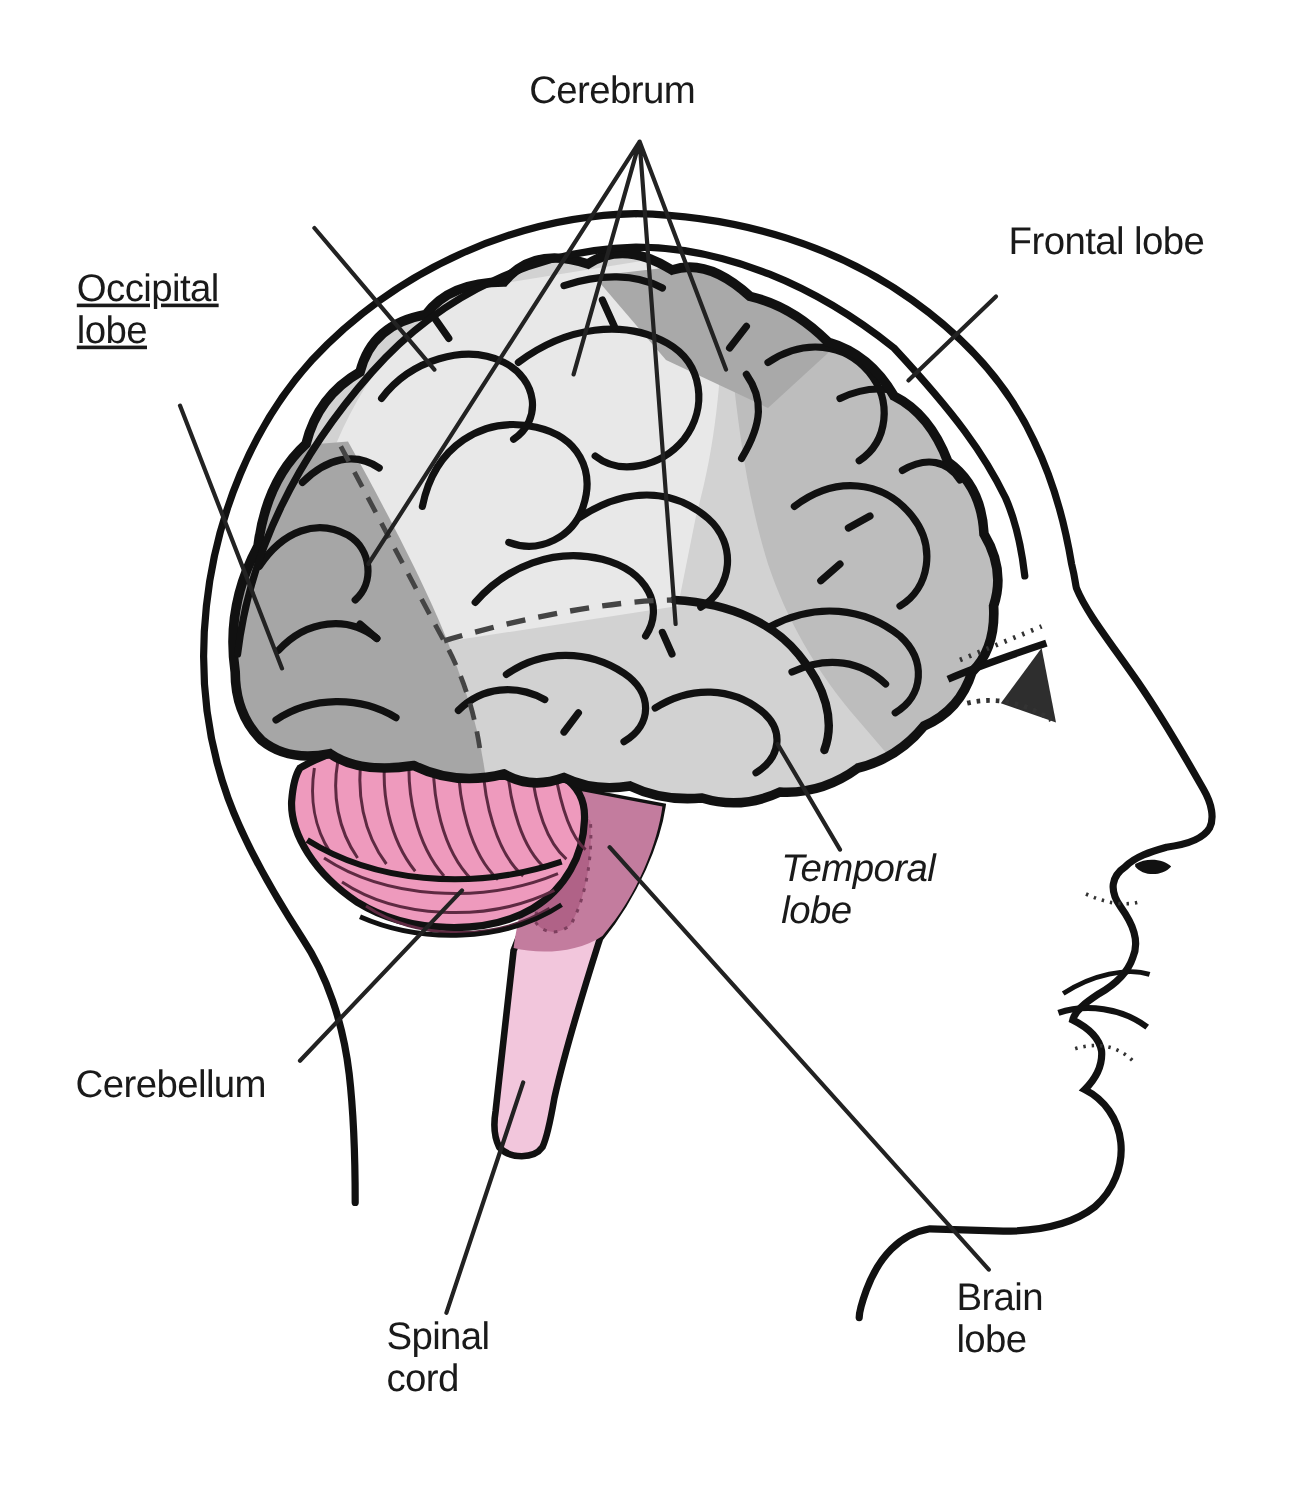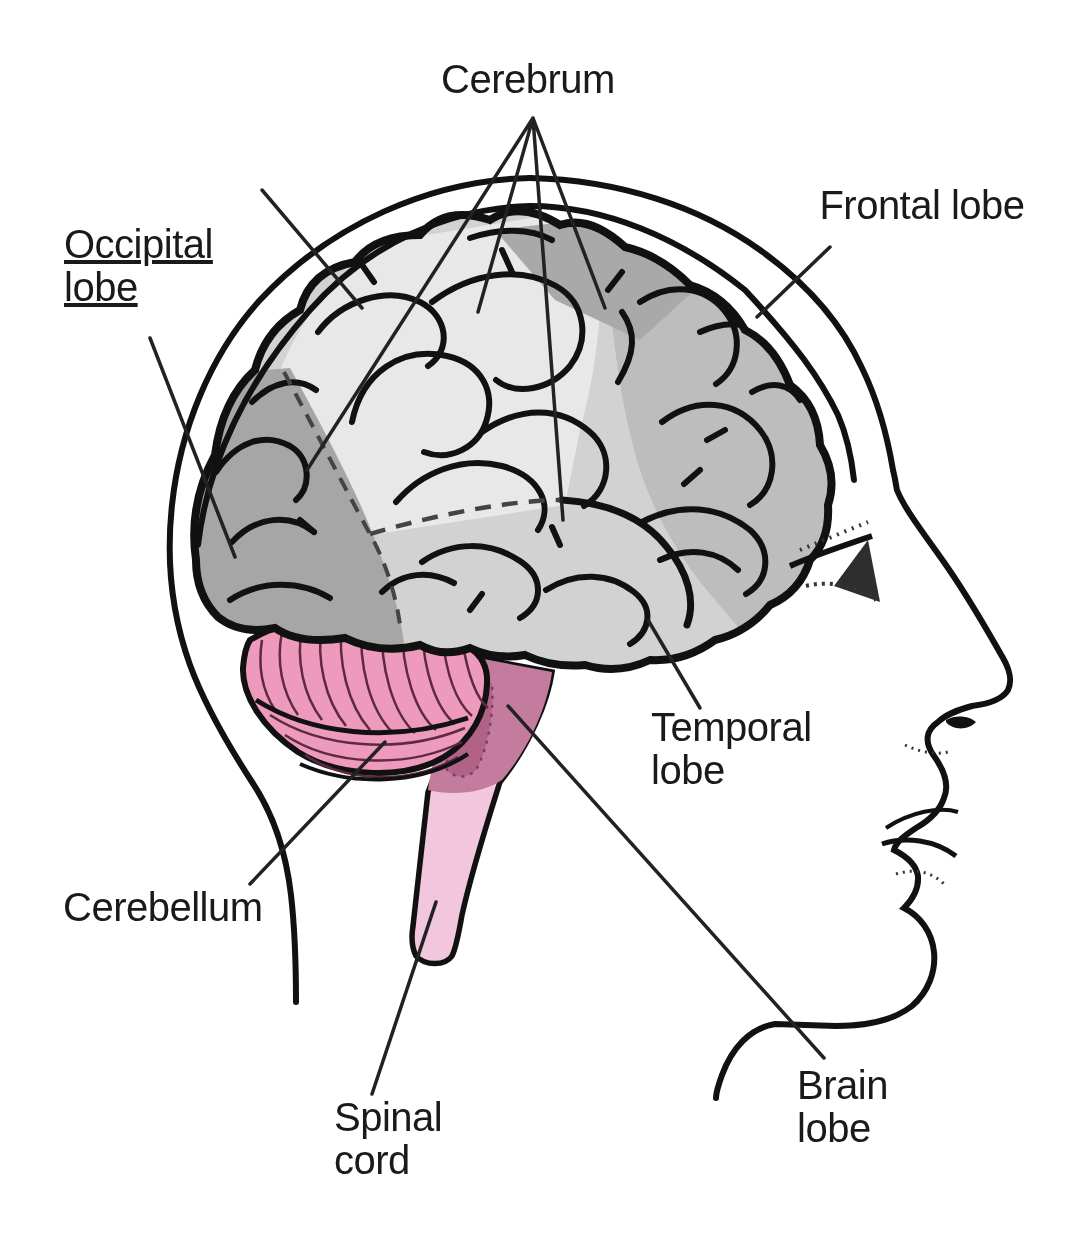--- a/index.html
+++ b/index.html
@@ -1,27 +1,27 @@
 <!DOCTYPE html>
 <html><head>
 <meta charset="utf-8">
 <style>
   html,body{margin:0;padding:0;background:#ffffff;}
   #stage{position:relative;width:1080px;height:1258px;background:#ffffff;overflow:hidden;
          font-family:"Liberation Sans", sans-serif;}
   #stage svg{position:absolute;left:0;top:0;}
-  .label{position:absolute;font-size:40px;line-height:1.08;letter-spacing:-0.5px;
+  .label{position:absolute;font-size:32px;line-height:1.08;letter-spacing:-0.5px;
          color:#1a1a1a;white-space:normal;}
   .lab-cerebrum {left:441px;top:58px;width:220px;}
   .lab-parietal {left:153px;top:131px;width:300px;}
   .lab-occipital{left:64px; top:223px;width:185px;text-decoration:underline;}
   .lab-frontal  {left:782px;top:184px;width:280px;text-align:center;}
-  .lab-temporal {left:651px;top:706px;width:195px;}
+  .lab-temporal {left:651px;top:706px;width:195px;font-style:italic;}
   .lab-cerebellum{left:63px;top:886px;width:280px;}
-  .lab-spinal   {left:322px;top:1096px;width:140px;margin-left:12px;}
+  .lab-spinal   {left:322px;top:1096px;width:140px;}
   .lab-brainstem{left:797px;top:1064px;width:125px;}
 </style>
 </head>
 <body>
 
 <div id="stage">
 
 <svg width="1080" height="1258" viewBox="0 0 1080 1258">
   <defs>
     <clipPath id="brainClip">

